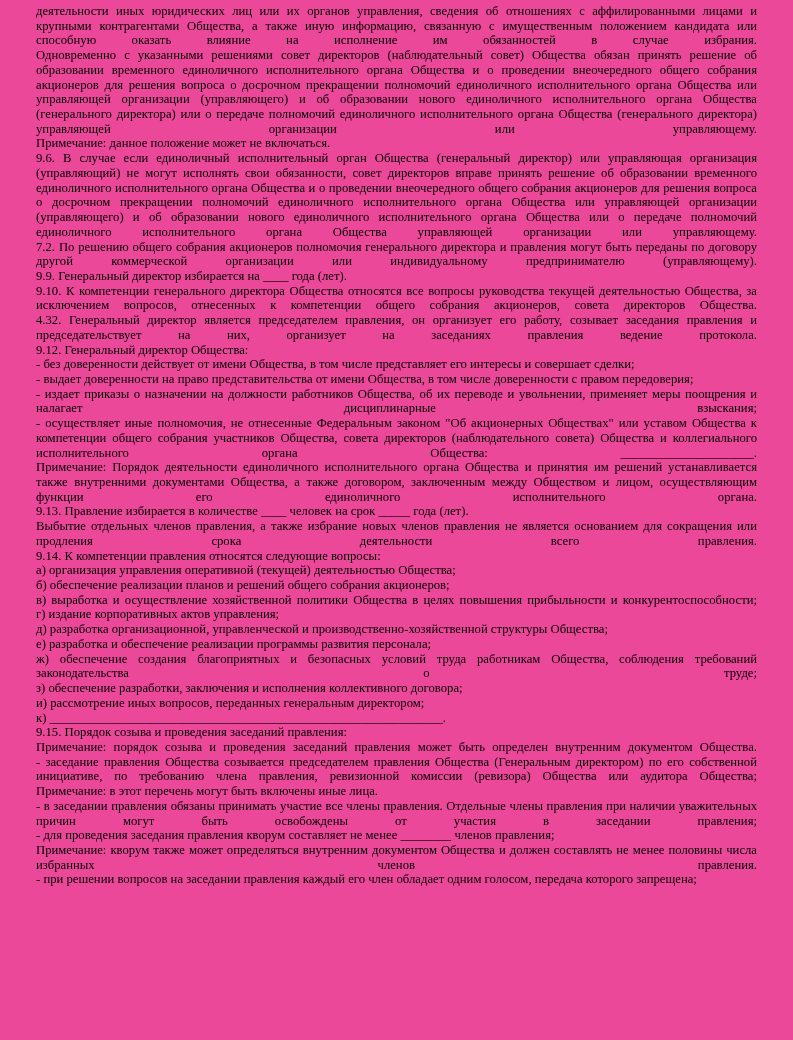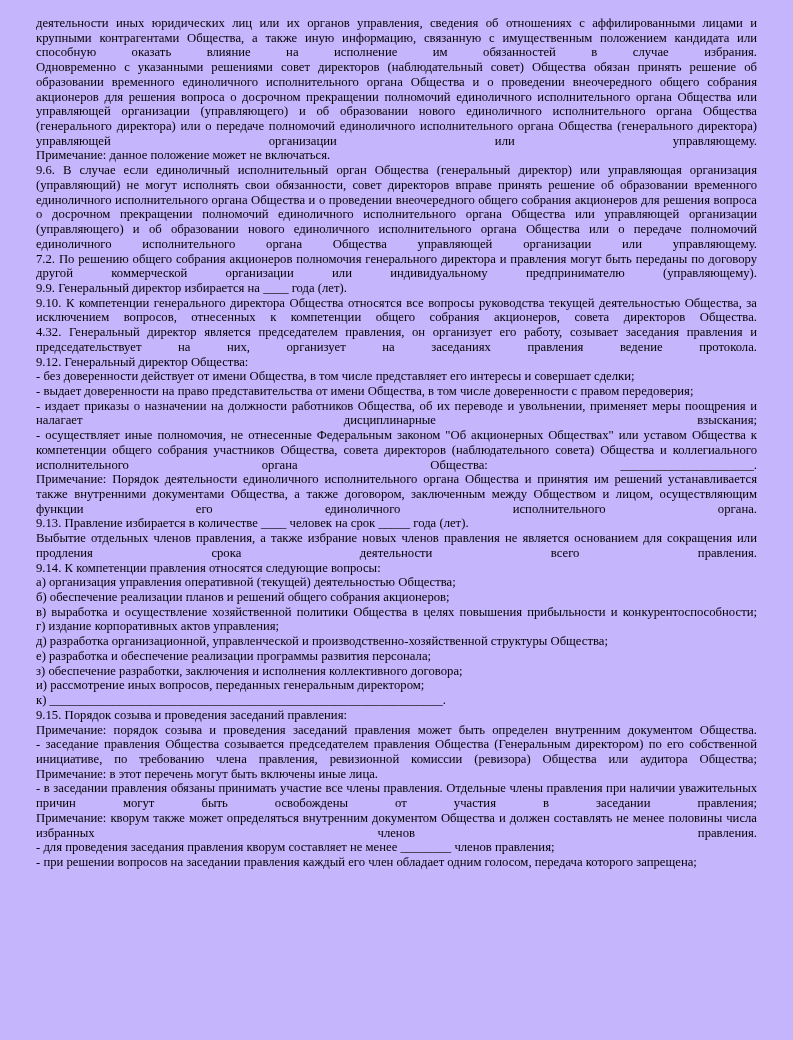--- a/index.html
+++ b/index.html
@@ -13,22 +13,22 @@
     height: 1040px;
     overflow: hidden;
     font-family: "Liberation Serif", "DejaVu Serif", serif;
     color: #000000;
     -webkit-font-smoothing: none;
   }
   .page {
     box-sizing: border-box;
     width: 793px;
     height: 1040px;
-    padding: 16px 36px 0 36px;
-    background: #c4b5fd;
+    padding: 4px 36px 0 36px;
+    background: #ec4899;
   }
   .doc-body {
     font-size: 12.7px;
     line-height: 14.72px;
   }
   
   p.para {
     margin: 0;
     padding: 0;
     text-align: justify;
@@ -86,38 +86,39 @@
     <p class="para">б) обеспечение реализации планов и решений общего собрания акционеров;</p>
 
     <p class="para last-justify">в) выработка и осуществление хозяйственной политики Общества в целях повышения прибыльности и конкурентоспособности;</p>
 
     <p class="para">г) издание корпоративных актов управления;</p>
 
     <p class="para">д) разработка организационной, управленческой и производственно-хозяйственной структуры Общества;</p>
 
     <p class="para">е) разработка и обеспечение реализации программы развития персонала;</p>
 
+    <p class="para last-justify">ж) обеспечение создания благоприятных и безопасных условий труда работникам Общества, соблюдения требований законодательства о труде;</p>
 
     <p class="para">з) обеспечение разработки, заключения и исполнения коллективного договора;</p>
 
     <p class="para">и) рассмотрение иных вопросов, переданных генеральным директором;</p>
 
     <p class="para">к) ______________________________________________________________.</p>
 
     <p class="para">9.15. Порядок созыва и проведения заседаний правления:</p>
 
     <p class="para last-justify">Примечание: порядок созыва и проведения заседаний правления может быть определен внутренним документом Общества.</p>
 
     <p class="para last-justify">- заседание правления Общества созывается председателем правления Общества (Генеральным директором) по его собственной инициативе, по требованию члена правления, ревизионной комиссии (ревизора) Общества или аудитора Общества;</p>
 
     <p class="para">Примечание: в этот перечень могут быть включены иные лица.</p>
 
 
     <p class="para last-justify">- в заседании правления обязаны принимать участие все члены правления. Отдельные члены правления при наличии уважительных причин могут быть освобождены от участия в заседании правления;</p>
 
+    <p class="para">- для проведения заседания правления кворум составляет не менее ________ членов правления;</p>
+
     <p class="para last-justify">Примечание: кворум также может определяться внутренним документом Общества и должен составлять не менее половины числа избранных членов правления.</p>
-
-    <p class="para">- для проведения заседания правления кворум составляет не менее ________ членов правления;</p>
 
     <p class="para">- при решении вопросов на заседании правления каждый его член обладает одним голосом, передача которого запрещена;</p>
 
   </div>
 </div>
 
 </body></html>

